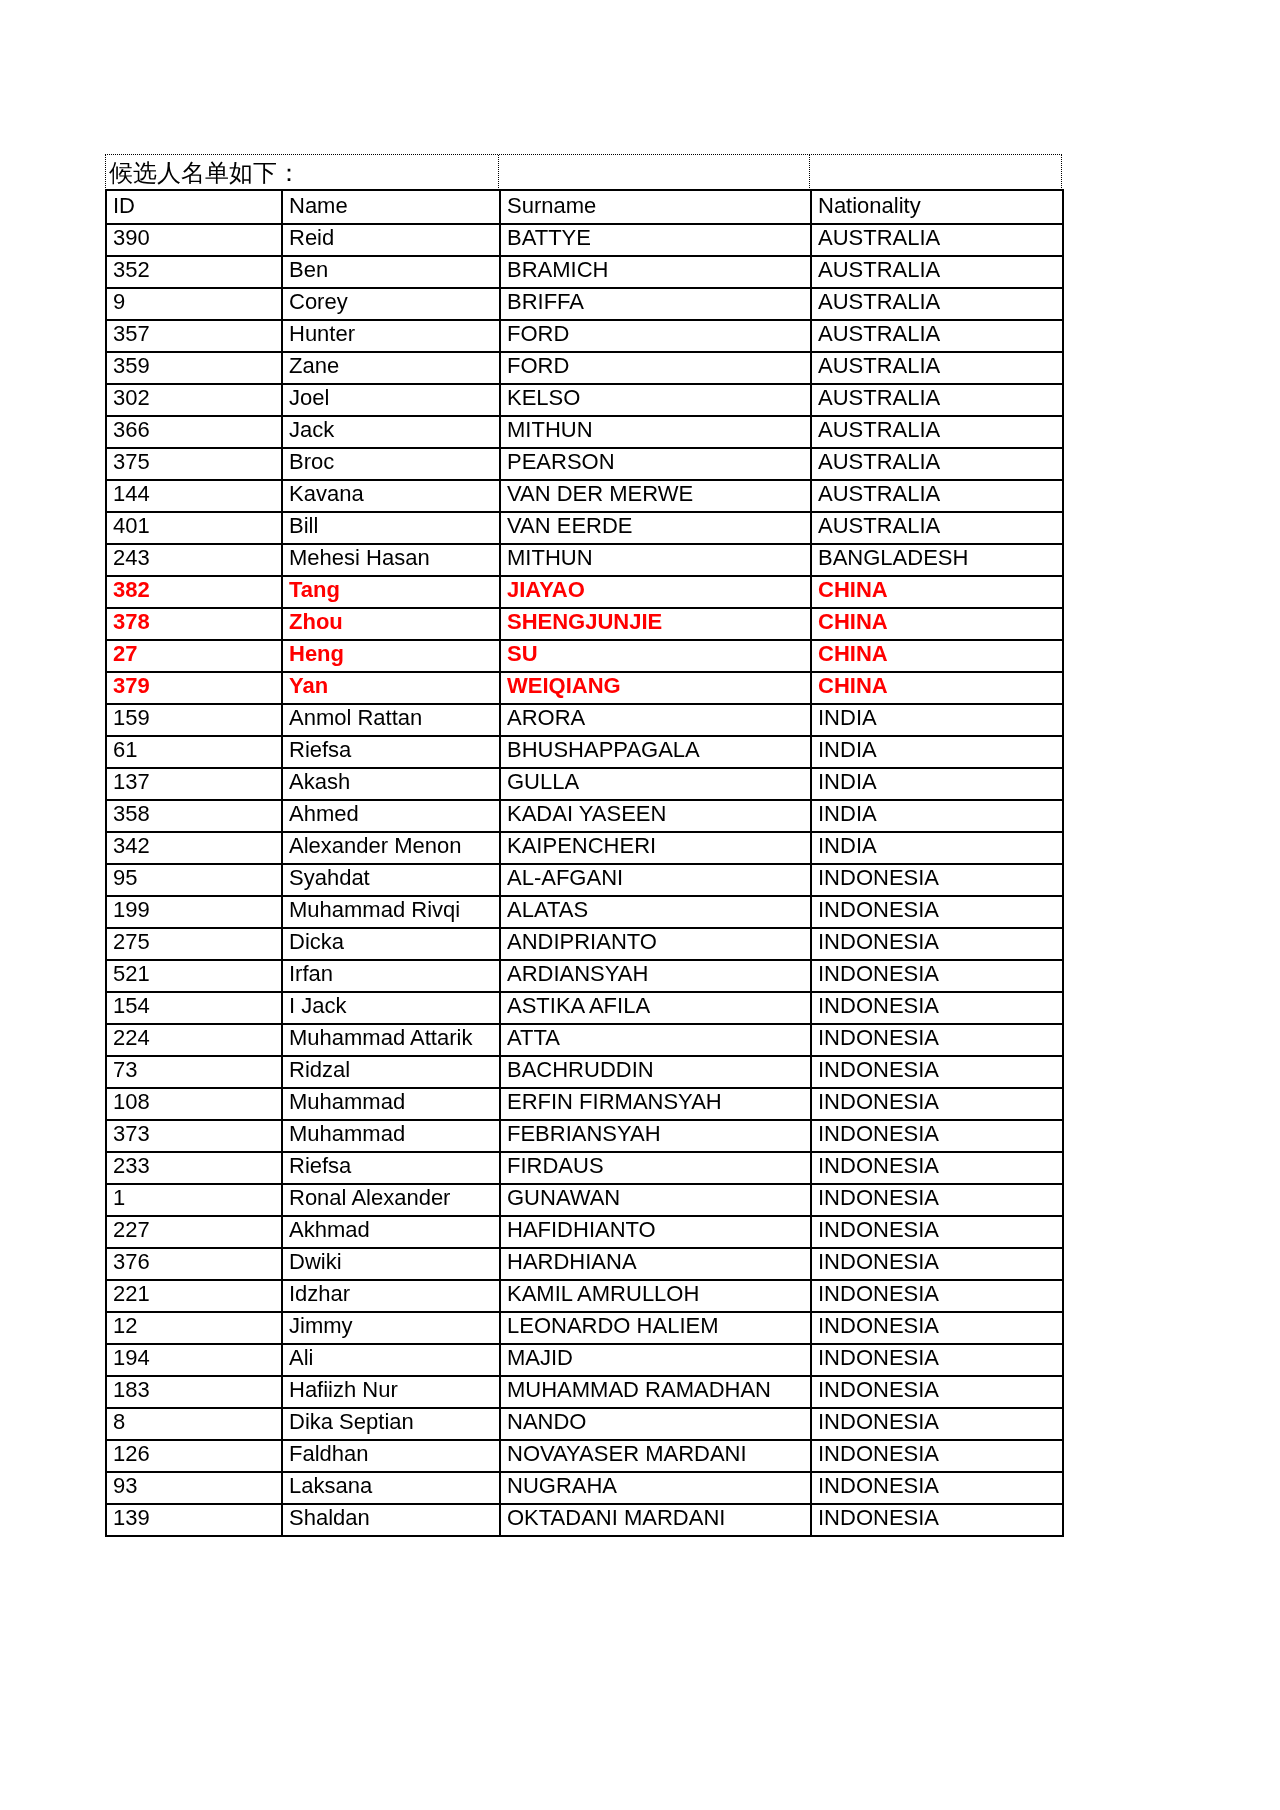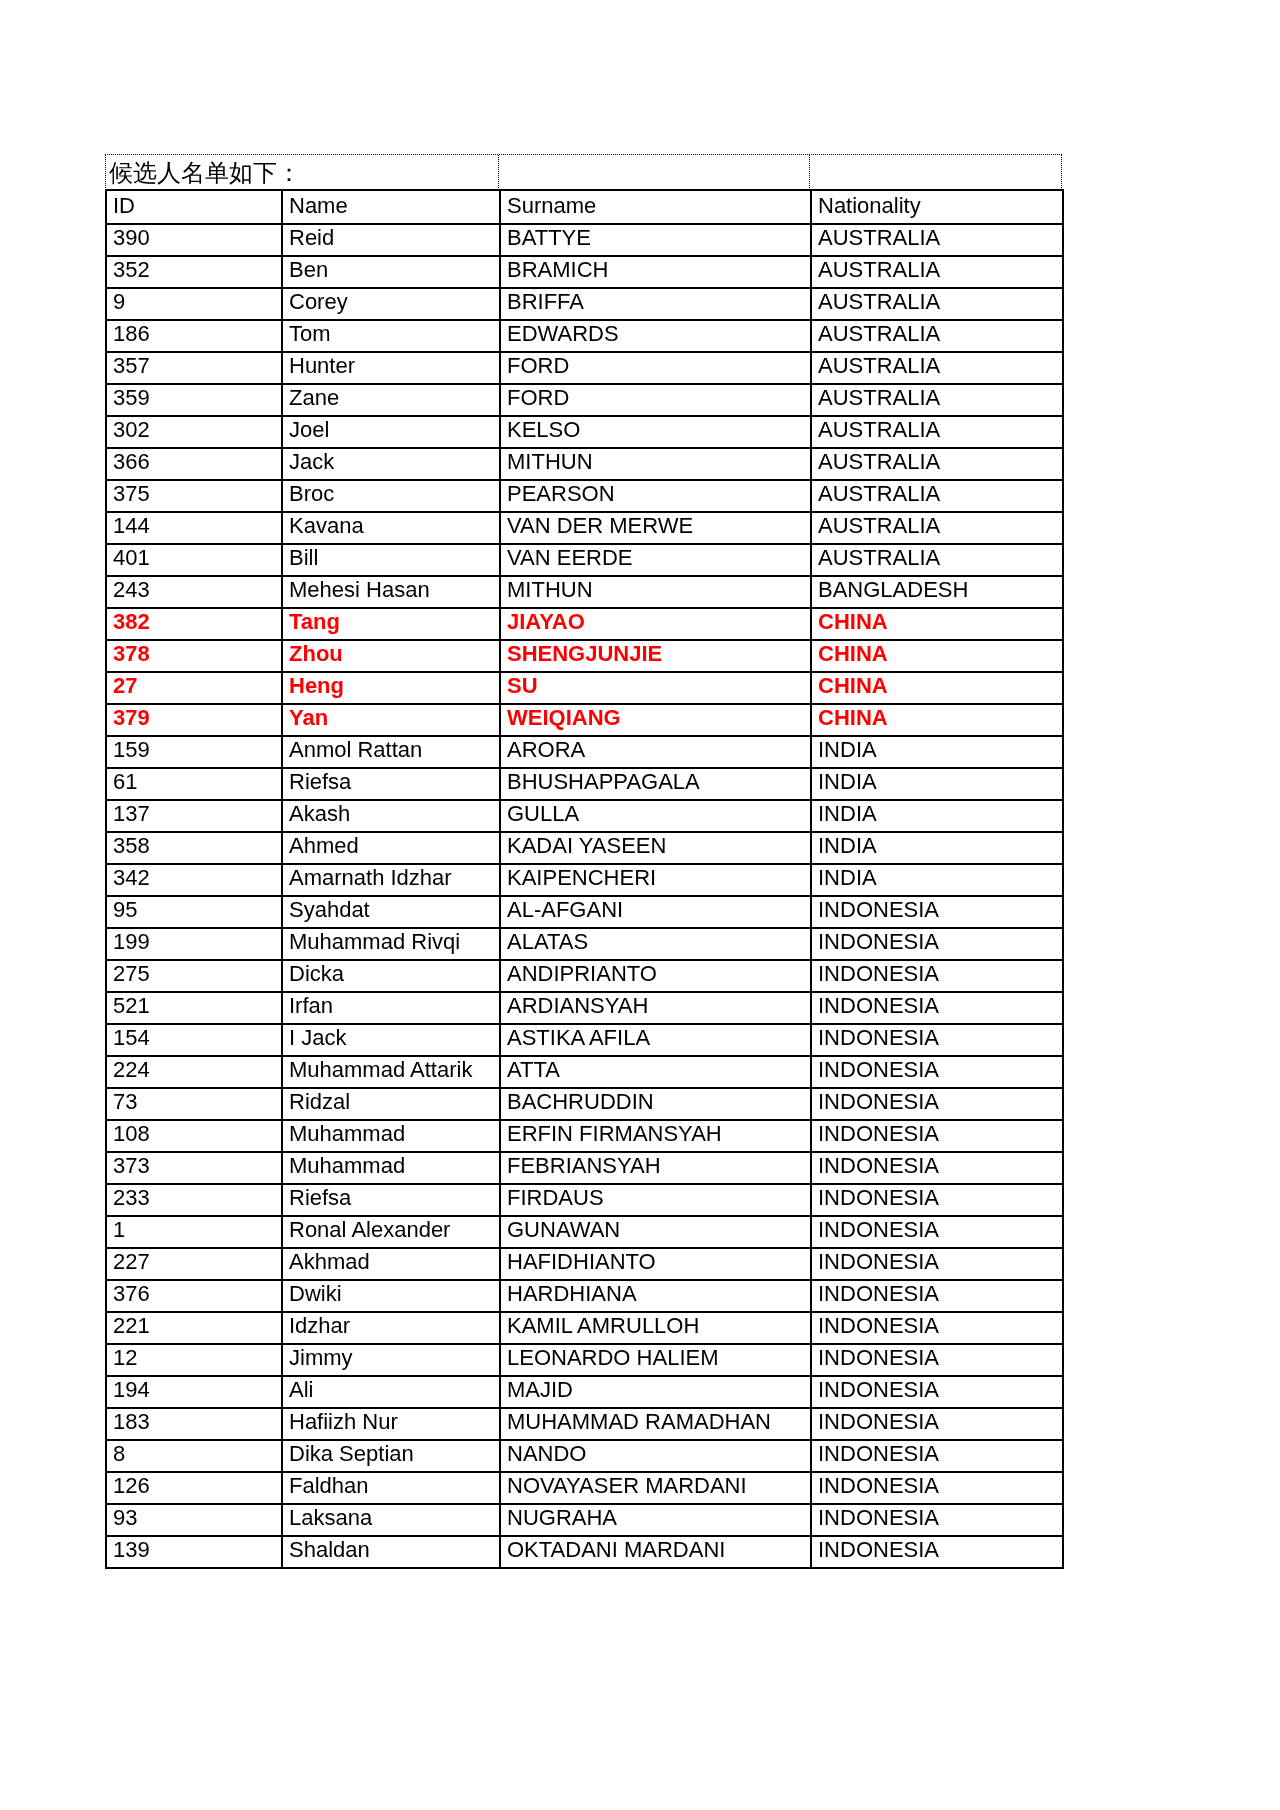--- a/index.html
+++ b/index.html
@@ -103,26 +103,20 @@
           <td>BRAMICH</td>
           <td>AUSTRALIA</td>
         </tr>
         <tr>
           <td>9</td>
           <td>Corey</td>
           <td>BRIFFA</td>
           <td>AUSTRALIA</td>
         </tr>
         <tr>
-          <td>186</td>
-          <td>Tom</td>
-          <td>EDWARDS</td>
-          <td>AUSTRALIA</td>
-        </tr>
-        <tr>
           <td>357</td>
           <td>Hunter</td>
           <td>FORD</td>
           <td>AUSTRALIA</td>
         </tr>
         <tr>
           <td>359</td>
           <td>Zane</td>
           <td>FORD</td>
           <td>AUSTRALIA</td>
@@ -206,21 +200,21 @@
           <td>INDIA</td>
         </tr>
         <tr>
           <td>358</td>
           <td>Ahmed</td>
           <td>KADAI YASEEN</td>
           <td>INDIA</td>
         </tr>
         <tr>
           <td>342</td>
-          <td>Amarnath Idzhar</td>
+          <td>Alexander Menon</td>
           <td>KAIPENCHERI</td>
           <td>INDIA</td>
         </tr>
         <tr>
           <td>95</td>
           <td>Syahdat</td>
           <td>AL-AFGANI</td>
           <td>INDONESIA</td>
         </tr>
         <tr>

